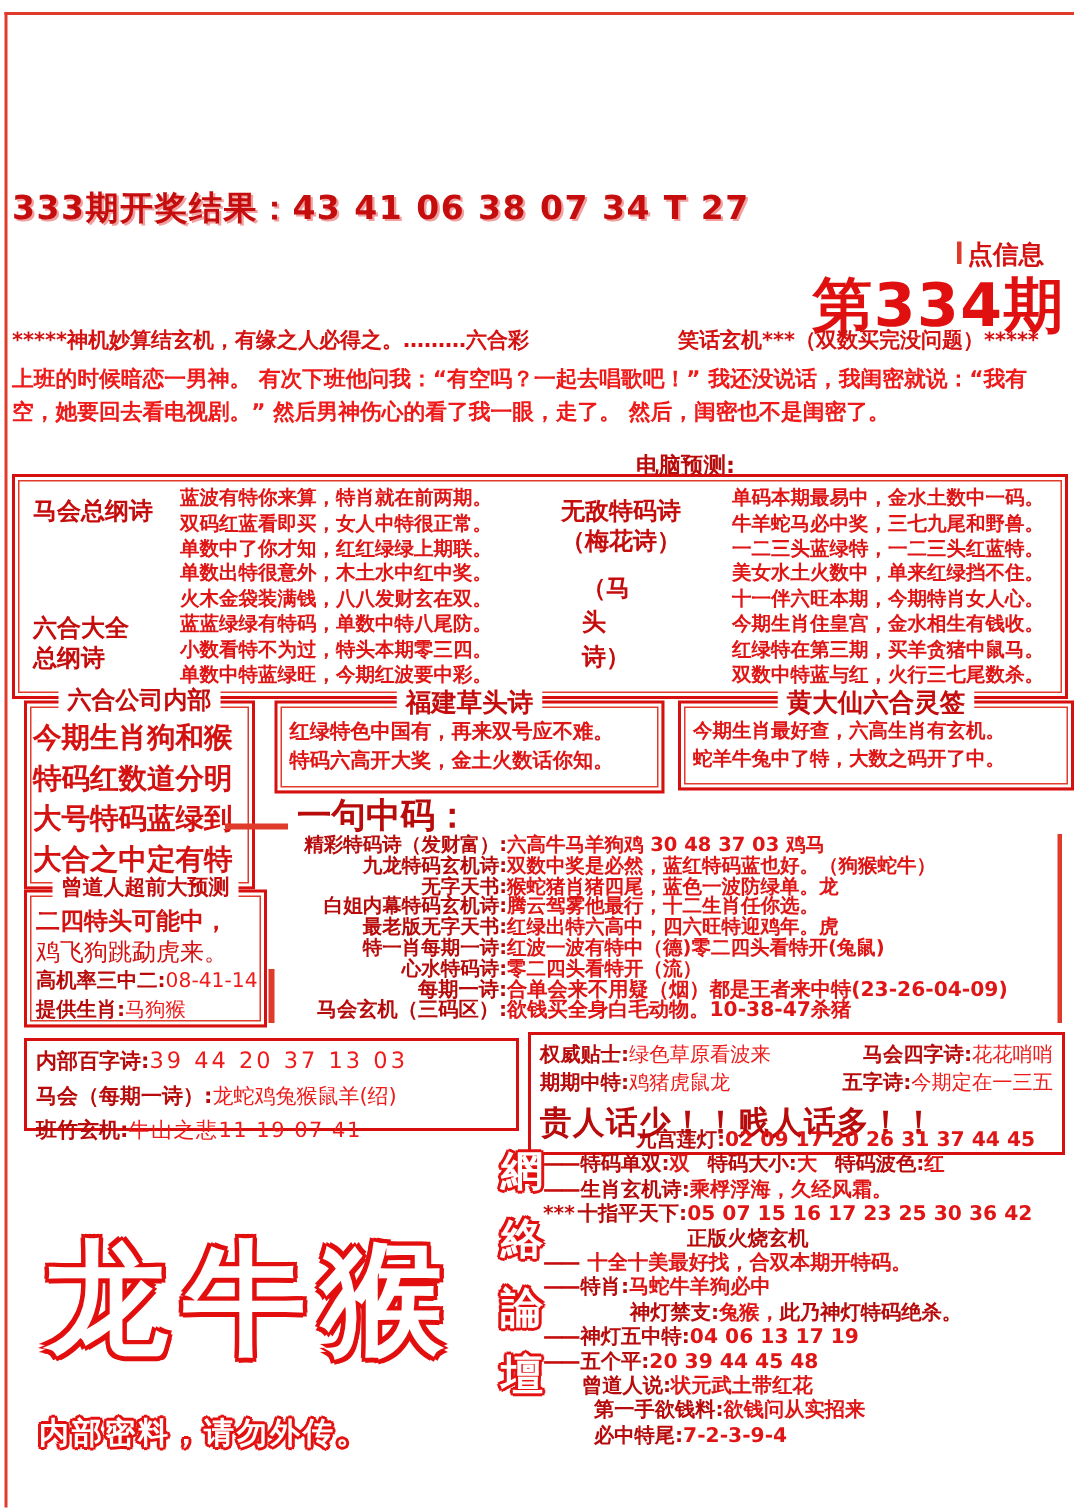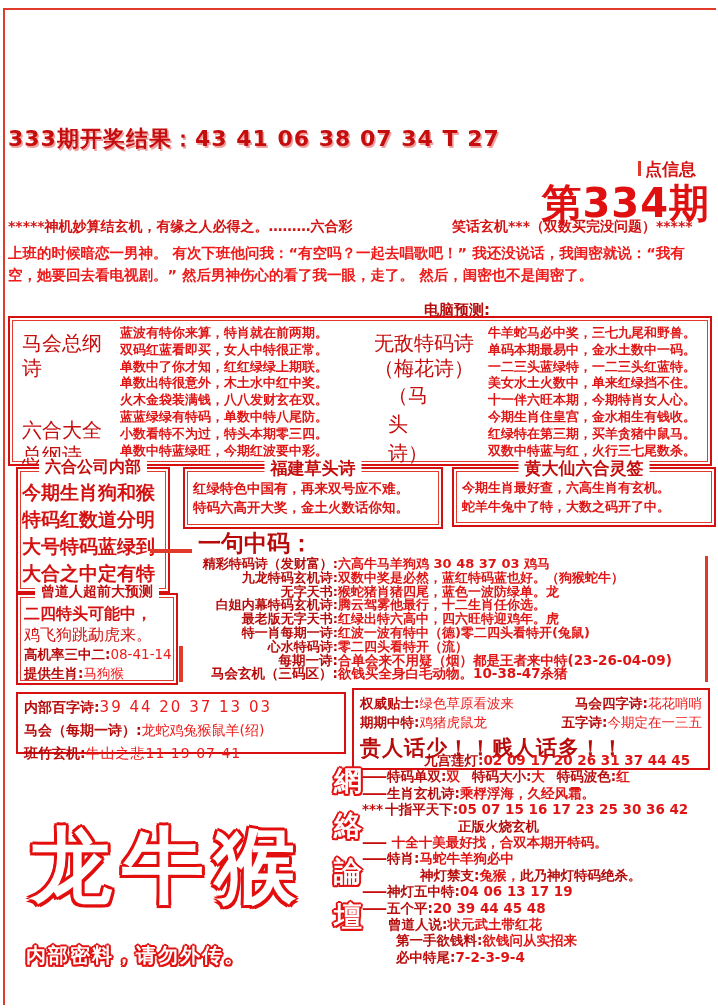--- a/index.html
+++ b/index.html
@@ -19,21 +19,21 @@
     text-shadow:2px 0 0 #e31111,-2px 0 0 #e31111,0 2px 0 #e31111,0 -2px 0 #e31111,
                 1.5px 1.5px 0 #e31111,-1.5px -1.5px 0 #e31111,1.5px -1.5px 0 #e31111,-1.5px 1.5px 0 #e31111;}
   .outline-big{color:#fff;font-weight:900;
     text-shadow:3px 0 0 #e30e0e,-3px 0 0 #e30e0e,0 3px 0 #e30e0e,0 -3px 0 #e30e0e,
                 2.5px 2.5px 0 #e30e0e,-2.5px -2.5px 0 #e30e0e,2.5px -2.5px 0 #e30e0e,-2.5px 2.5px 0 #e30e0e;font-family:Liberation Mono, monospace;}
   
   .mainbox-grid{display:grid;grid-template-columns:100px 252px 116px auto;height:100%;
                 align-items:stretch;padding:7px 4px 5px 10px;box-sizing:border-box;}
   .mb-lines{font-size:13px;line-height:16.8px;}
   .mb-labels{display:flex;flex-direction:column;justify-content:space-between;padding:6px 0 10px 2px;}
-  .mb-label{font-size:20px;font-weight:400;color:#c50d0d;line-height:1.25;}
+  .mb-label{font-size:16px;font-weight:700;color:#c50d0d;line-height:1.25;}
   .vtext{width:1.35em;word-break:break-all;line-height:1.45;}
   
   .yrow{white-space:nowrap;font-size:13px;line-height:13.8px;}
   .ylab{display:inline-block;min-width:152px;text-align:right;font-weight:900;color:#b80c0c;}
   .ytext{font-weight:600;color:#e01616;}
   
   .fl{font-size:13.5px;line-height:16.4px;white-space:nowrap;font-weight:600;color:#e01616;}
   .fl .pre{font-weight:900;color:#c50d0d;letter-spacing:-2px;margin-right:2px;}
   .ind1{margin-left:62px;} .ind2{margin-left:58px;} .ind3{margin-left:26px;} .ind4{margin-left:34px;}
   .gap{margin-right:12px;}
@@ -83,22 +83,22 @@
         <div>单数中特蓝绿旺，今期红波要中彩。</div>
       </div>
       <div class="mb-labels">
         <div>
           <div class="mb-label">无敌特码诗</div>
           <div class="mb-label">（梅花诗）</div>
         </div>
         <div class="mb-label vtext" style="margin-left:14px;">（马头诗）</div>
       </div>
       <div class="mb-lines poem">
+        <div>单码本期最易中，金水土数中一码。</div>
         <div>牛羊蛇马必中奖，三七九尾和野兽。</div>
-        <div>单码本期最易中，金水土数中一码。</div>
         <div>一二三头蓝绿特，一二三头红蓝特。</div>
         <div>美女水土火数中，单来红绿挡不住。</div>
         <div>十一伴六旺本期，今期特肖女人心。</div>
         <div>今期生肖住皇宫，金水相生有钱收。</div>
         <div>红绿特在第三期，买羊贪猪中鼠马。</div>
         <div>双数中特蓝与红，火行三七尾数杀。</div>
       </div>
     </div>
   </div>
 

